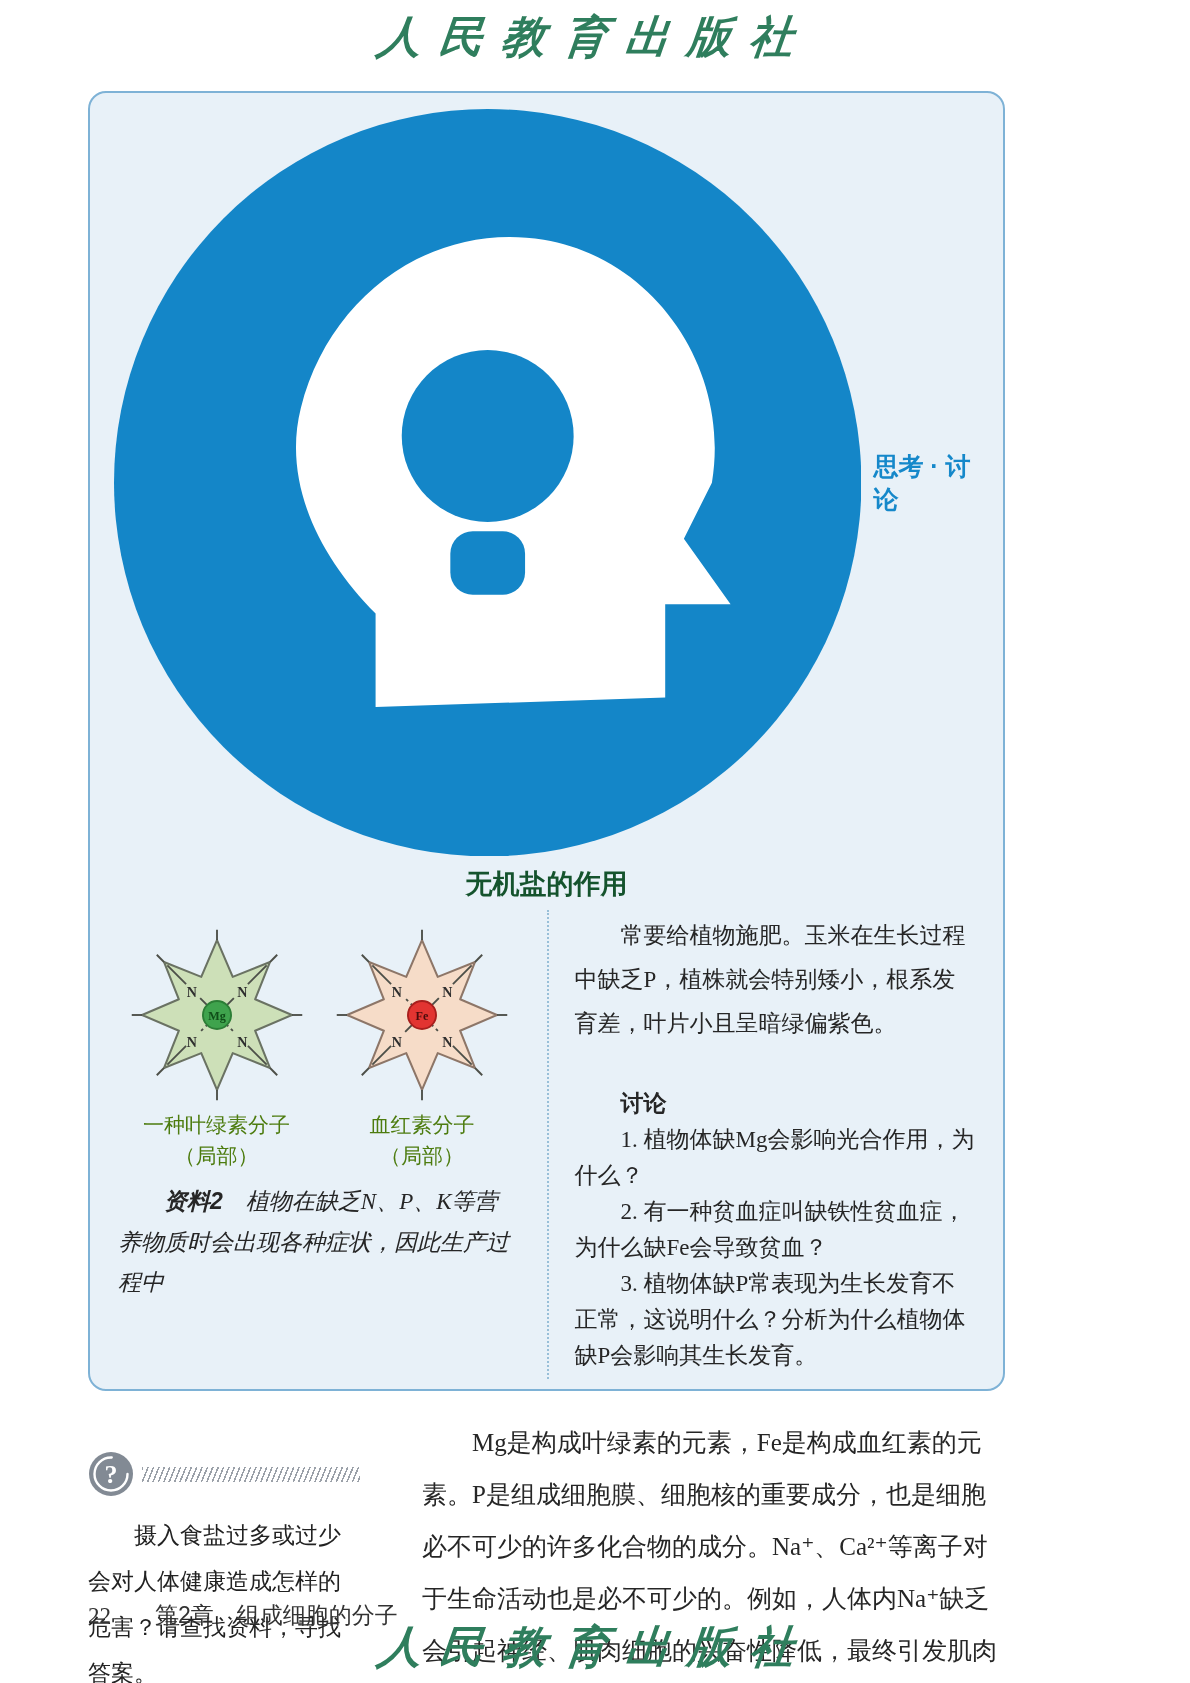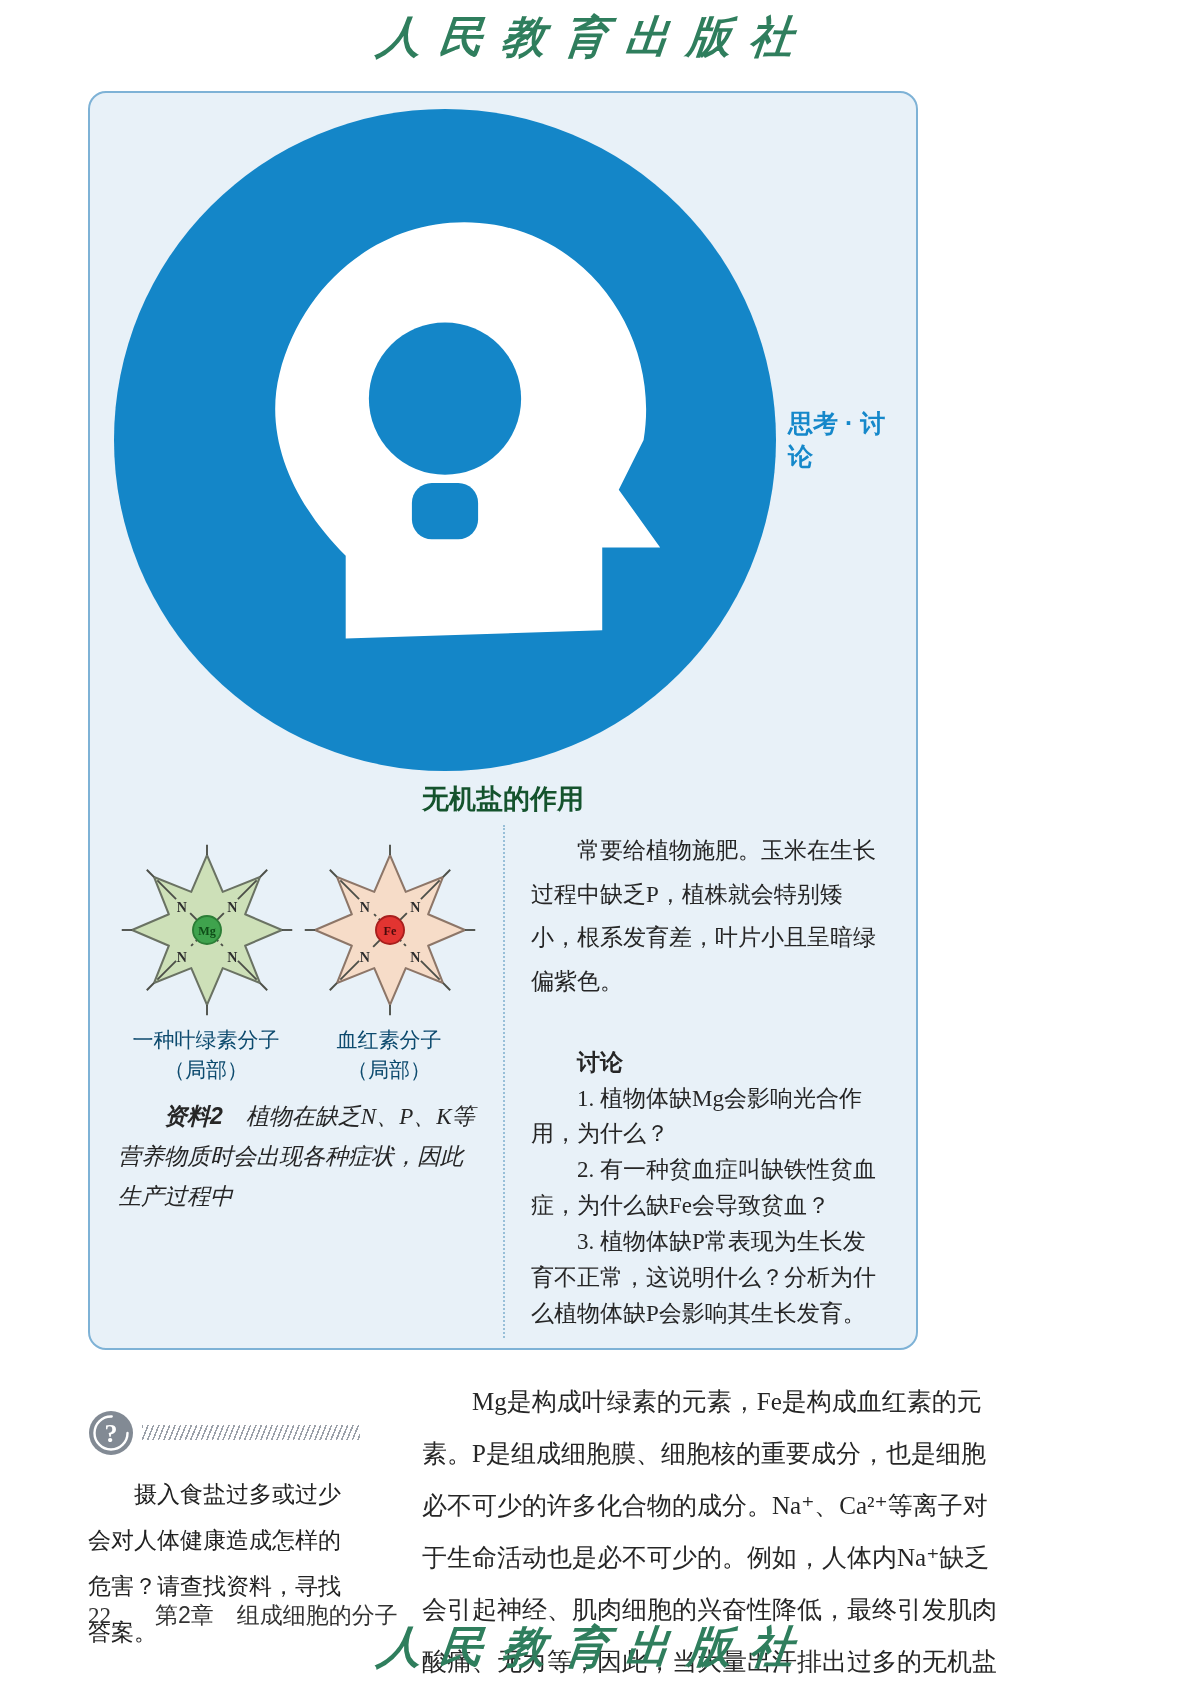--- a/index.html
+++ b/index.html
@@ -12,21 +12,21 @@
   
   .logo {
     text-align:center; color:#2f7e5d; font-weight:bold; font-style:italic;
     font-size:44px; letter-spacing:18px; transform:skewX(-6deg);
     font-family:"DejaVu Serif","Liberation Serif",serif; white-space:nowrap;
   }
   .logo.top { padding-top:8px; }
   .logo.bottom { position:absolute; left:0; right:0; bottom:6px; }
   
   .td-box {
-    margin:24px 0 0 88px; width:830px;
+    margin:24px 0 0 88px; width:917px;
     background:#e8f1f8; border:2px solid #7eb2d6; border-radius:18px;
     padding:16px 24px 10px 24px;
   }
   .td-head { display:flex; align-items:center; gap:12px; }
   .td-head .label {
     color:#1588ca; font-weight:bold; font-size:25px;
     font-family:"Liberation Sans","DejaVu Sans",sans-serif;
   }
   .td-title {
     text-align:center; font-weight:bold; font-size:27px; color:#14532d;
@@ -38,21 +38,21 @@
   .td-col.right { border-left:2px dotted #98bfd8; padding:4px 4px 6px 26px; }
   .td-para { line-height:1.9; text-indent:2em; }
   .td-para.tight { line-height:1.75;font-style:italic; }
   .b { font-weight:bold; font-family:"Liberation Sans","DejaVu Sans",sans-serif; }
   .q-list .td-q { line-height:1.56; text-indent:2em; }
   .discuss-label { margin-top:40px; line-height:1.6; text-indent:2em; }
   
   .figs { display:flex; justify-content:space-between; margin-top:12px; }
   .fig { width:49%; text-align:center; }
   .fig svg { width:178px; height:178px; }
-  .caption { font-size:21px; line-height:1.45; color:#0c4a6e; }
+  .caption { font-size:21px; line-height:1.45; color:#4d7c0f; }
   .mol .star   { stroke-width:2.2; stroke-linejoin:round; }
   .mol-green .star { fill:#cde0b8; stroke:#6a7263; }
   .mol-red   .star { fill:#f6dcc8; stroke:#8d7668; }
   .mol .bond  { stroke:#4c4f48; stroke-width:2; }
   .mol .bond.dash { stroke-dasharray:3 4; }
   .mol .tick line { stroke:#4c4f48; stroke-width:2; }
   .mol text.nlab { font:bold 15px "Liberation Serif",serif; fill:#2e2e2e; text-anchor:middle; }
   .mol-green .ball { fill:#3fa34d; stroke:#2c7e36; stroke-width:2; }
   .mol-red   .ball { fill:#e23431; stroke:#a81f1d; stroke-width:2; }
   .mol text.clab { font:bold 13px "Liberation Serif",serif; text-anchor:middle; }

